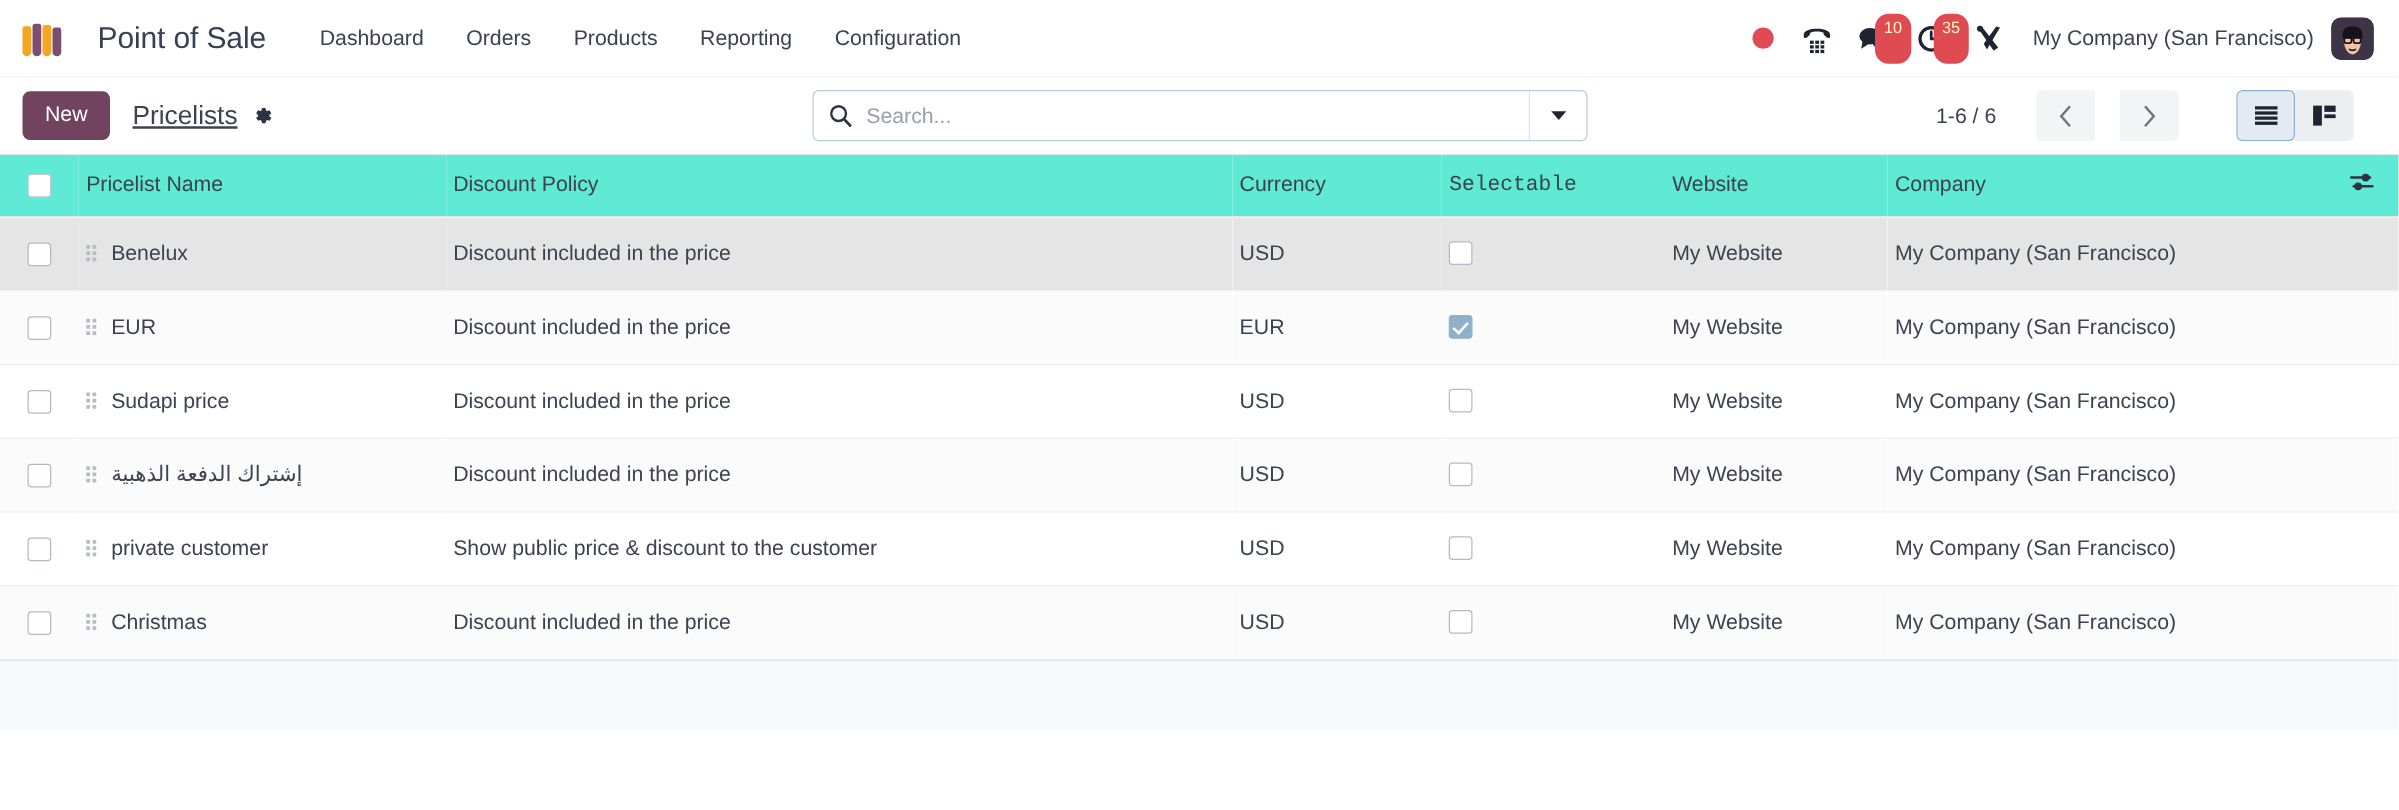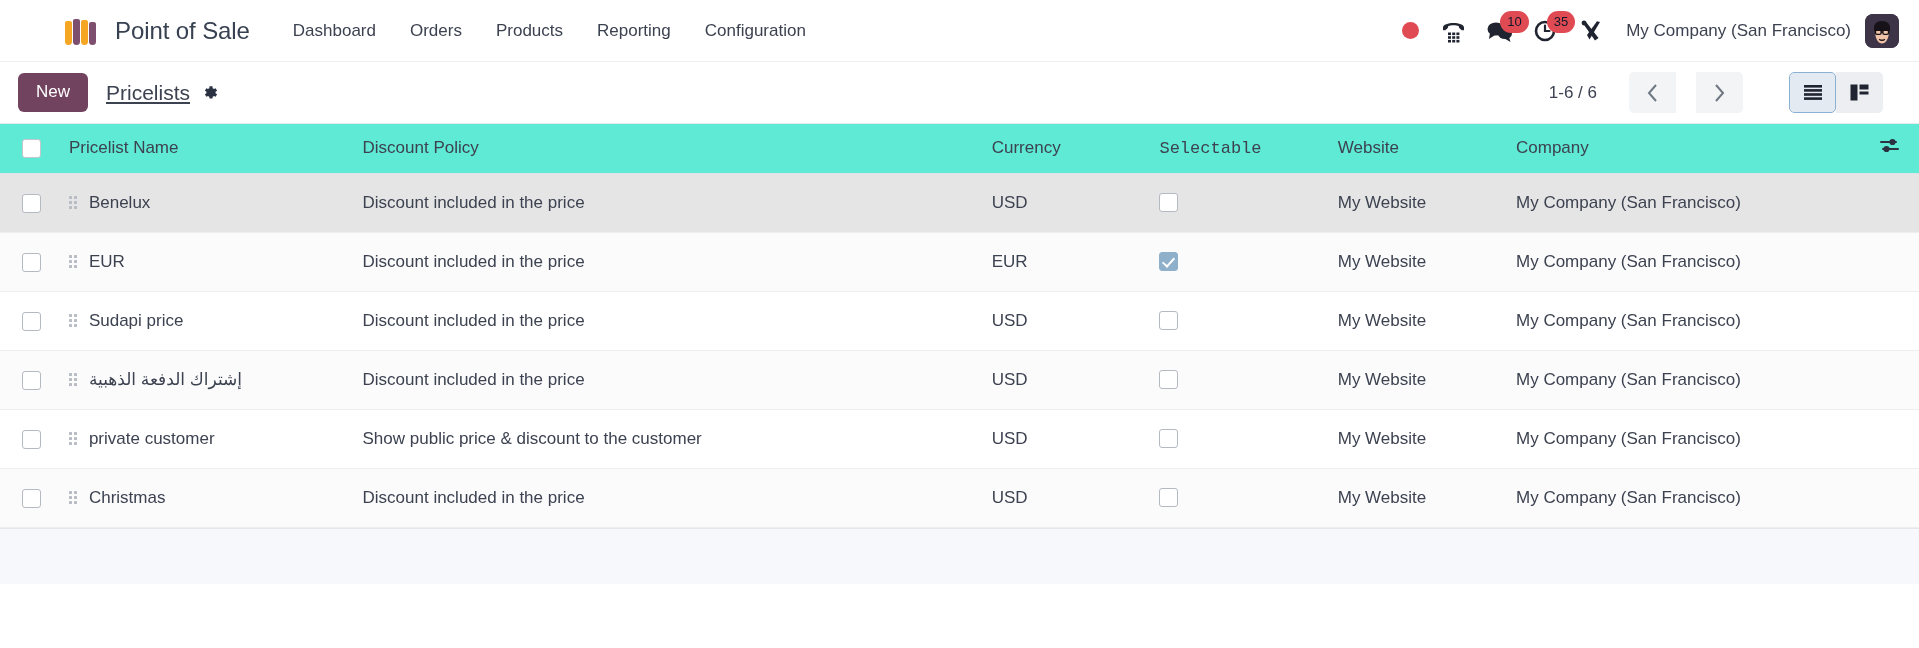--- a/index.html
+++ b/index.html
@@ -17,23 +17,22 @@
     display: flex;
     align-items: center;
     background: #ffffff;
     border-bottom: 1px solid #eceef1;
     padding: 0 20px 0 18px;
     position: relative;
   }
   .brand {
     display: flex;
     align-items: center;
-    gap: 18px;
+    gap: 28px;
     margin-right: 26px;
-    margin-left: 47px;
   }
   .pos-logo {
     width: 32px; height: 29px;
     display: flex;
     align-items: flex-end;
     gap: 1px;
   }
   .pos-logo i {
     display: block;
     width: 7px; height: 25px;
@@ -83,24 +82,24 @@
   .rec-dot {
     width: 17px; height: 17px;
     border-radius: 50%;
     background: #e04a52;
     display: block;
   }
   .badge {
     position: absolute;
     top: 2px; left: 50%;
     background: #e04a52;
-    color: #0f172a;
+    color: #fef9c3;
     font-size: 13px;
     line-height: 1;
-    padding: 4px 7px 5px;
+    padding: 4px 7px 23px;
     border-radius: 11px;
     min-width: 24px;
     text-align: center;
     font-weight: 400;
   }
   .company-name {
     font-size: 17px;
     color: #3c4250;
     padding: 0 14px 0 12px;
     white-space: nowrap;
@@ -421,20 +420,34 @@
   <div class="breadcrumb">
     <span class="page-title">Pricelists</span>
     <span class="gear-icon">
       <svg width="18" height="18" viewBox="0 0 20 20">
         <path fill="#2b3342" d="M10 6.6a3.4 3.4 0 100 6.8 3.4 3.4 0 000-6.8zm0 5.2a1.8 1.8 0 110-3.6 1.8 1.8 0 010 3.6z"></path>
         <path fill="#2b3342" d="M18.2 11.6l-1.5-.9a6.9 6.9 0 000-1.4l1.5-.9-1.4-2.4-1.6.6a6.9 6.9 0 00-1.2-.7l-.2-1.7h-2.8l-.2 1.7c-.4.2-.8.4-1.2.7l-1.6-.6-1.4 2.4 1.5.9a6.9 6.9 0 000 1.4l-1.5.9 1.4 2.4 1.6-.6c.4.3.8.5 1.2.7l.2 1.7h2.8l.2-1.7c.4-.2.8-.4 1.2-.7l1.6.6 1.4-2.4z" transform="translate(-3.4 -2.3) scale(1.17)"></path>
       </svg>
     </span>
   </div>
 
+  <div class="searchview">
+    <span class="search-icon">
+      <svg width="19" height="19" viewBox="0 0 20 20">
+        <circle cx="8.3" cy="8.3" r="6.2" fill="none" stroke="#2b3342" stroke-width="2"></circle>
+        <line x1="12.9" y1="12.9" x2="18" y2="18.3" stroke="#2b3342" stroke-width="2.3" stroke-linecap="round"></line>
+      </svg>
+    </span>
+    <input class="search-input" type="text" placeholder="Search..." style="">
+    <span class="search-toggle">
+      <svg width="14" height="9" viewBox="0 0 14 9">
+          <path d="M1 1 L7 8 L13 1 Z" fill="#1f2430"></path>
+        </svg>
+    </span>
+  </div>
 
   <div class="cp-right">
     <span class="pager-value">1-6 / 6</span>
     <button class="pager-btn prev">
       <svg width="13" height="20" viewBox="0 0 13 20">
           <path d="M10 2 L3 10 L10 18" fill="none" stroke="#6f7783" stroke-width="2"></path>
         </svg>
     </button>
     <button class="pager-btn next">
       <svg width="13" height="20" viewBox="0 0 13 20">

